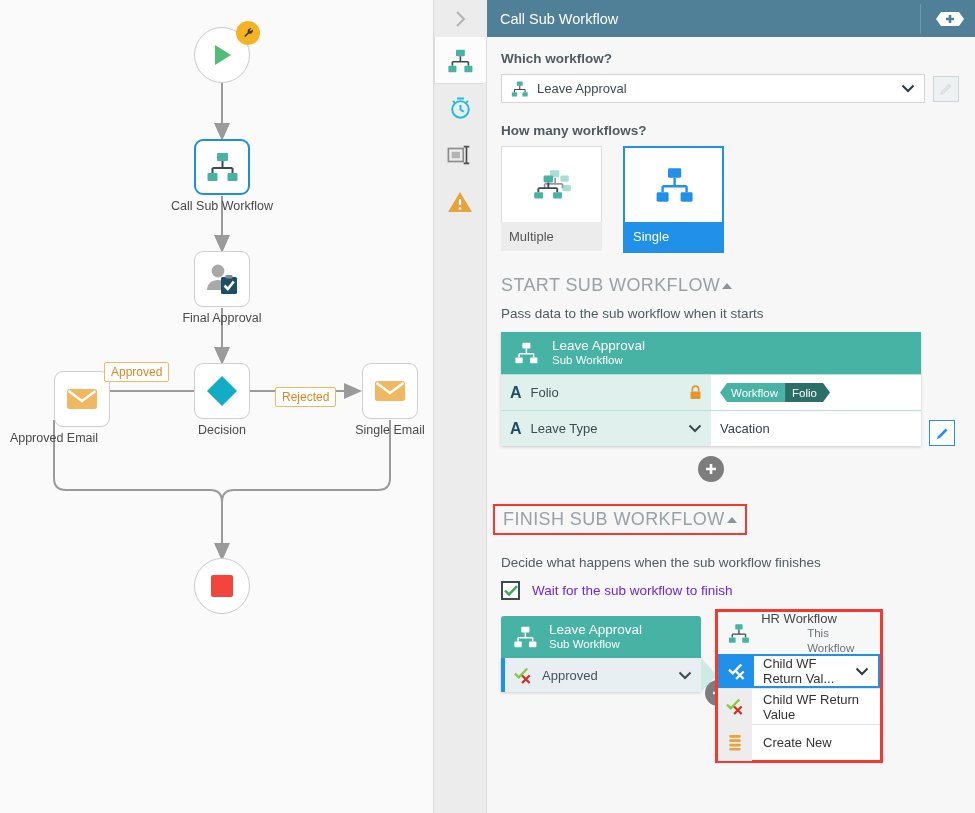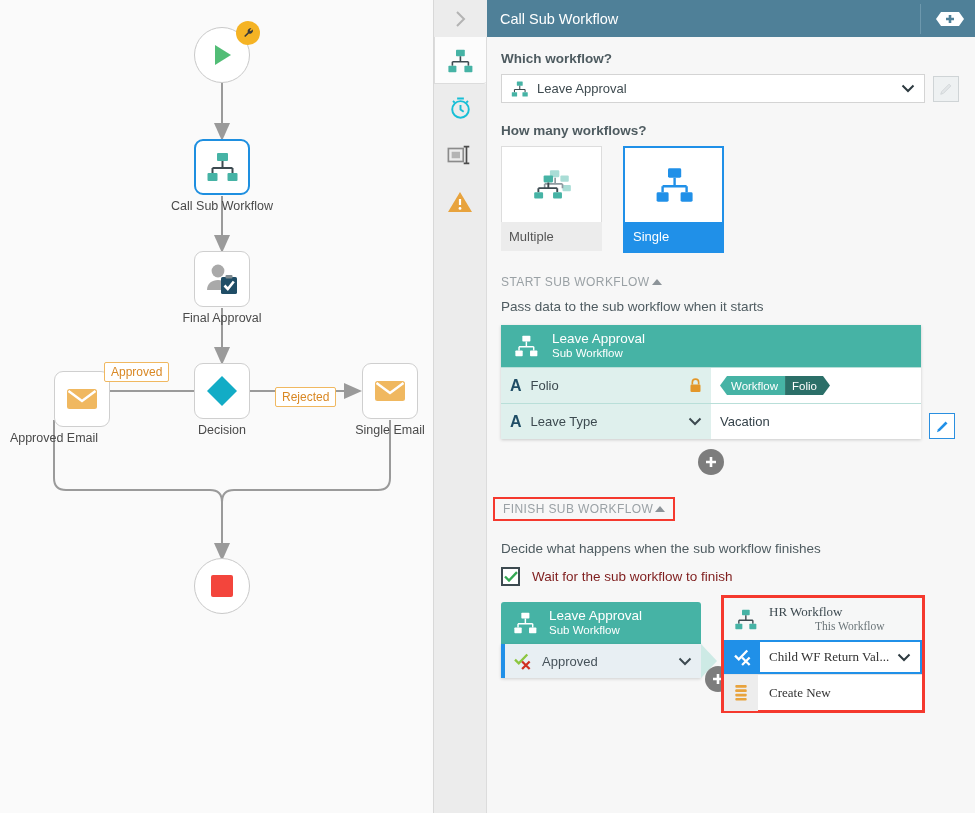--- a/index.html
+++ b/index.html
@@ -106,21 +106,21 @@
   .tile .art {
     height: 76px; background: #fff; border: 1px solid #ddd; border-bottom: none;
     display: flex; align-items: center; justify-content: center;
   }
   .tile .cap { font-size: 13px; padding: 7px 8px; background: #ececec; color: #555; }
   .tile.sel .art { border: 2px solid #2090e8; border-bottom: none; }
   .tile.sel .cap { background: #2090e8; color: #fff; border: 2px solid #2090e8; border-top: none; }
 
   .section-head {
     display: flex; align-items: center; gap: 2px;
-    font-size: 12px; color: #9aa1a5; letter-spacing: .4px; margin-bottom: 10px;
+    font-size: 18px; color: #9aa1a5; letter-spacing: .4px; margin-bottom: 10px;
   }
   .section-head.boxed {
     border: 2px solid #f5392e; padding: 3px 8px; display: inline-flex; margin-left: -8px;
   }
   .tri-up { width: 0; height: 0; border-left: 5px solid transparent; border-right: 5px solid transparent; border-bottom: 6px solid #8d9499; }
   .section-sub { font-size: 13.5px; color: #4e5b60; margin-bottom: 11px; }
 
   .mapcard { width: 420px; box-shadow: 0 1px 3px rgba(0,0,0,.18); }
   .mapcard-head {
     background: #46b3a5; color: #fff; display: flex; align-items: center;
@@ -163,22 +163,22 @@
   }
   .fcard-sel {
     background: #e8eff3; border-left: 4px solid #2090e8; height: 34px;
     display: flex; align-items: center; gap: 9px; padding: 0 9px;
     font-size: 13px; color: #46525a; cursor: pointer;
     box-shadow: 0 1px 3px rgba(0,0,0,.16);
   }
   .fcard-sel .nm { flex: 1; }
 
   .dropdown {
-    position: absolute; left: 220px; top: -7px; width: 204px;
-    border: 3px solid #f5392e; background: #fff; font-family: Liberation Serif, serif;
+    position: absolute; left: 214px; top: -7px; width: 168px;
+    border: 3px solid #f5392e; background: #fff;
   }
   .dd-head { display: flex; align-items: center; gap: 12px; padding: 6px 10px; background: #f6f7f7; height: 42px; }
   .dd-head .t1 { font-size: 13px; color: #3d4a50; line-height: 15px; }
   .dd-head .t2 { font-size: 11.5px; color: #6b7579; line-height: 15px; margin-left: 46px; }
   .dd-sel {
     display: flex; align-items: center; height: 34px; border: 2px solid #2090e8; cursor: pointer;
   }
   .dd-sel .ic { width: 34px; height: 30px; background: #2090e8; display: flex; align-items: center; justify-content: center; }
   .dd-sel .nm { flex: 1; padding-left: 9px; font-size: 13px; color: #333; }
   .dd-item { display: flex; align-items: center; height: 36px; border-top: 1px solid #e4e4e4; cursor: pointer; }
@@ -465,21 +465,21 @@
             <span class="tri-up"></span>
           </div>
           <div class="section-sub" style="margin-top:10px;">Decide what happens when the sub workflow finishes</div>
 
           <div style="display:flex; align-items:center; gap:12px; margin-bottom:16px;">
             <div class="chk">
               <svg width="14" height="11" viewBox="0 0 14 11">
                 <path d="M1 5.5 L5 9.5 L13 1.2" stroke="#34a853" stroke-width="2.4" fill="none"></path>
               </svg>
             </div>
-            <span style="font-size:13.5px;color:#7f1d1d;">Wait for the sub workflow to finish</span>
+            <span style="font-size:13.5px;color:#6d28d9;">Wait for the sub workflow to finish</span>
           </div>
 
           <div class="finish-row">
             <div class="fcard">
               <div class="fcard-head">
                 <svg width="24" height="22" viewBox="0 0 32 30">
                   <rect x="11" y="1" width="11" height="8" rx="1" fill="#fff"></rect>
                   <path d="M16.5 9 L16.5 16 M6.5 16 L26.5 16 M6.5 16 L6.5 21 M26.5 16 L26.5 21" stroke="#fff" stroke-width="2" fill="none"></path>
                   <rect x="1.5" y="21" width="10" height="8" rx="1" fill="#fff"></rect>
                   <rect x="21.5" y="21" width="10" height="8" rx="1" fill="#fff"></rect>
@@ -529,20 +529,29 @@
                     <path d="M1 7 L5 11 L14 1.5" stroke="#fff" stroke-width="2.4" fill="none"></path>
                     <path d="M8.5 9 L16.5 17 M16.5 9 L8.5 17" stroke="#fff" stroke-width="2.4"></path>
                   </svg>
                 </span>
                 <span class="nm">Child WF Return Val...</span>
                 <svg style="margin-right:9px;" width="14" height="9" viewBox="0 0 14 9">
                   <path d="M1.5 1.5 L7 7 L12.5 1.5" stroke="#2d3a40" stroke-width="2" fill="none"></path>
                 </svg>
               </div>
 
+              <div class="dd-item">
+                <span class="ic">
+                  <svg width="19" height="17" viewBox="0 0 20 18">
+                    <path d="M1 7 L5 11 L14 1.5" stroke="#8cc63f" stroke-width="2.4" fill="none"></path>
+                    <path d="M8.5 9 L16.5 17 M16.5 9 L8.5 17" stroke="#d03020" stroke-width="2.4"></path>
+                  </svg>
+                </span>
+                <span class="nm">Child WF Return Value</span>
+              </div>
 
               <div class="dd-item">
                 <span class="ic">
                   <svg width="14" height="17" viewBox="0 0 14 18">
                     <rect x="1" y="1" width="12" height="3" rx="1" fill="#e8a33d"></rect>
                     <rect x="1" y="5.6" width="12" height="3" rx="1" fill="#e8a33d"></rect>
                     <rect x="1" y="10.2" width="12" height="3" rx="1" fill="#e8a33d"></rect>
                     <rect x="1" y="14.8" width="12" height="2.6" rx="1" fill="#e8a33d"></rect>
                   </svg>
                 </span>

